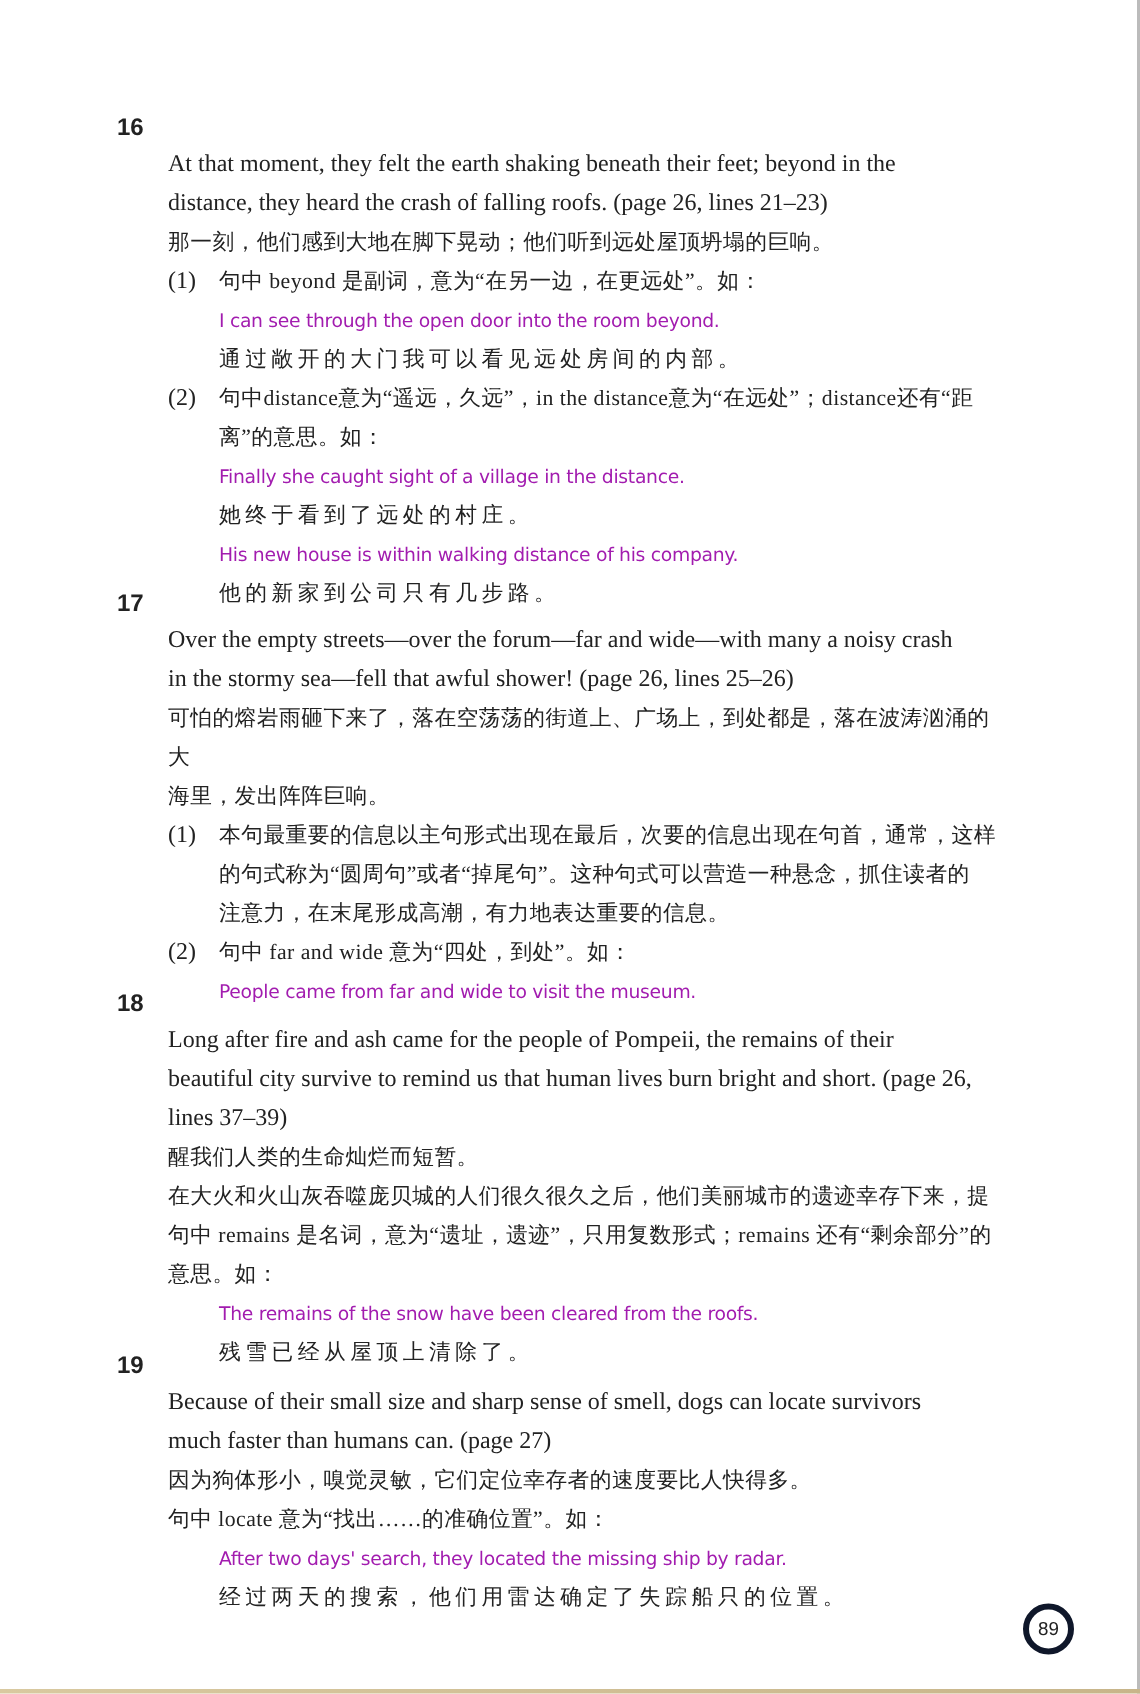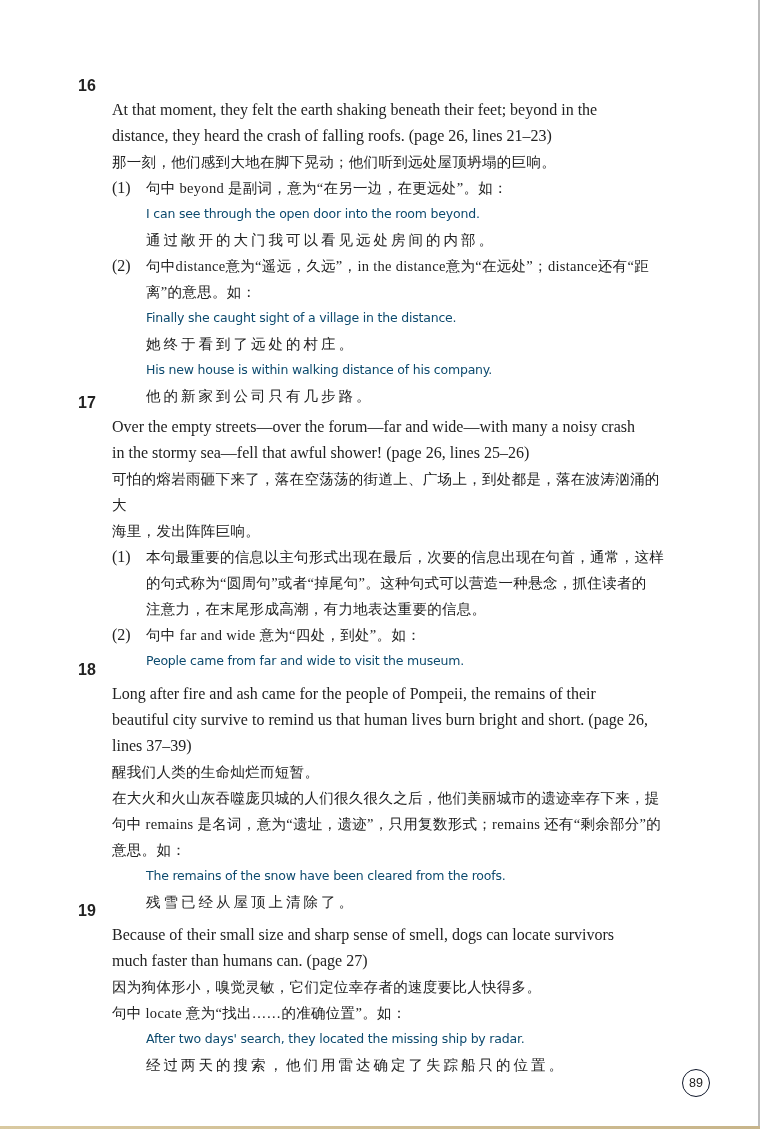--- a/index.html
+++ b/index.html
@@ -7,24 +7,24 @@
          font-family:"Liberation Serif", "DejaVu Serif", serif; color:#222; }
   .edge { position:absolute; top:0; right:0; width:2px; height:1129px; background:#bbb; }
   .bottom-edge { position:absolute; left:0; bottom:0; width:760px; height:3px; background:linear-gradient(to right,#d9c9a0,#c8b58a); }
   .entry { position:absolute; left:78px; width:590px; }
   .num { position:absolute; left:0; top:0; font-family:"Liberation Sans","DejaVu Sans",sans-serif; font-weight:bold; font-size:16px; }
   .body { margin-left:34px;margin-top:24px; }
   .line { font-size:16px; line-height:26px; white-space:nowrap; }
   .zh { font-size:14.5px; line-height:26px; letter-spacing:0.3px; }
   .sub { position:relative; padding-left:34px; }
   .sub .lbl { position:absolute; left:0; top:0; font-size:16px; line-height:26px; }
-  .ex { font-family:"DejaVu Sans", sans-serif; font-size:12.5px; line-height:26px; color:#0c4a6e; letter-spacing:-0.2px; }
+  .ex { font-family:"DejaVu Sans", sans-serif; font-size:12.5px; line-height:26px; color:#a21caf; letter-spacing:-0.2px; }
   .exzh { font-size:14.5px; line-height:26px; letter-spacing:3px; }
   .indent { padding-left:34px; }
-  .pagenum { position:absolute; left:682px; top:1069px; width:26px; height:26px; border:1px solid #0f172a; border-radius:50%;
+  .pagenum { position:absolute; left:682px; top:1069px; width:26px; height:26px; border:4px solid #0f172a; border-radius:50%;
              font-family:"Liberation Sans","DejaVu Sans",sans-serif; font-size:12.5px; text-align:center; line-height:26px; }
 </style>
 </head>
 <body>
 
 <div class="edge"></div>
 
 <div class="entry" style="top:73px">
   <div class="num" style="line-height:26px">16</div>
   <div class="body">

